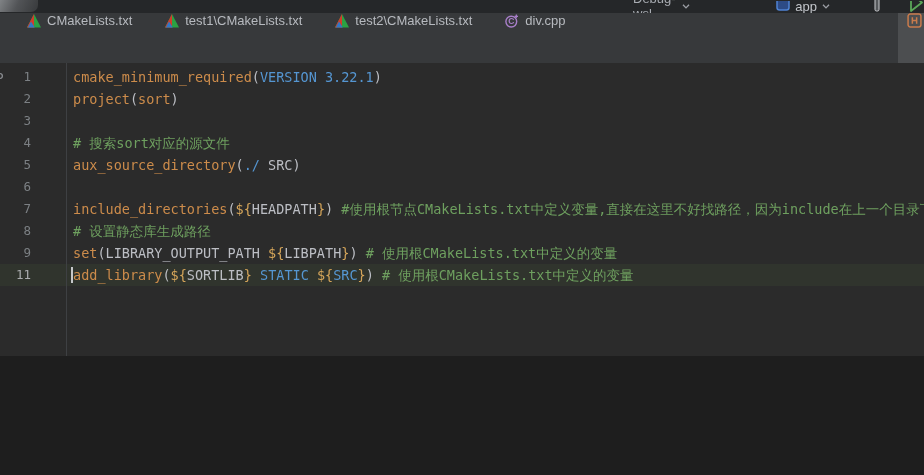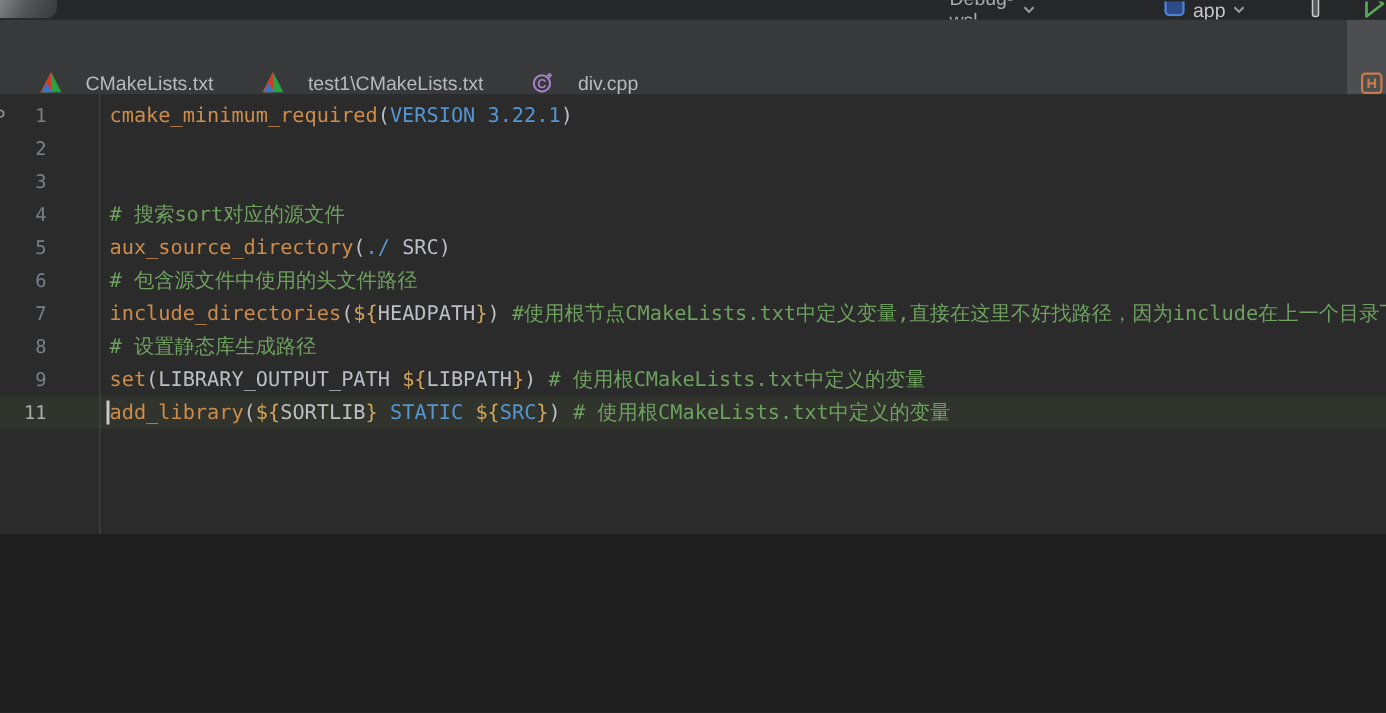--- a/index.html
+++ b/index.html
@@ -13,21 +13,21 @@
   .topbar-items{position:absolute;left:633px;top:-2px;height:16px;display:flex;align-items:center;}
   .run-config{display:flex;align-items:center;gap:5px;color:#A8ACB2;font-size:13px;cursor:pointer;}
   .target{display:flex;align-items:center;gap:5px;margin-left:86px;color:#C2C5CA;font-size:13px;cursor:pointer;}
   .hammer{margin-left:42px;display:flex;cursor:pointer;}
   .runbtn{margin-left:27px;display:flex;cursor:pointer;}
   .chev{display:flex;}
 
   
   .tabbar{display:flex;align-items:stretch;height:50px;background:var(--tabbar-bg,#37393B);
           padding-left:10px;overflow:hidden;}
-  .tab{display:flex;align-items:flex-end;gap:15px;padding:0 16px;font-size:13px;
+  .tab{display:flex;align-items:flex-start;gap:5px;padding:0 16px;font-size:13px;
        color:var(--tab-text,#B7BABF);white-space:nowrap;cursor:pointer;}
   .tab.active{background:var(--active-tab-bg,#1B1D20);color:var(--active-tab-text,#E6E8EB);
        box-shadow:inset 0 -3px 0 var(--tab-underline,#3D74C0);}
   .tab.partial{margin-left:auto;background:var(--partial-tab-bg,#4C4E50);padding:0 2px 0 9px;}
   .tab-icon{display:flex;flex:none;}
   .tab-close{color:#9DA0A6;font-size:15px;line-height:1;margin-left:6px;}
 
   
   .editor{position:relative;height:412px;padding-top:3px;background:var(--editor-bg,#2B2B2B);
           font-family:"DejaVu Sans Mono","Liberation Mono",monospace;font-size:13.5px;}
@@ -107,20 +107,30 @@
     <polygon points="8,1 15,14.5 1,14.5" fill="#2BA143"></polygon>
     <polygon points="8,1 1,14.5 8,14.5" fill="#D33A2C"></polygon>
     <polygon points="5,8.5 1.8,14.5 8.8,14.5" fill="#3178C6"></polygon>
   </svg>
         </span>
         <span class="tab-label">test1\CMakeLists.txt</span>
       </div>
       <div class="tab">
         <span class="tab-icon">
           <svg width="16" height="16" viewBox="0 0 16 16">
+    <polygon points="8,1 15,14.5 1,14.5" fill="#2BA143"></polygon>
+    <polygon points="8,1 1,14.5 8,14.5" fill="#D33A2C"></polygon>
+    <polygon points="5,8.5 1.8,14.5 8.8,14.5" fill="#3178C6"></polygon>
+  </svg>
+        </span>
+        <span class="tab-label">test2\CMakeLists.txt</span>
+      </div>
+      <div class="tab">
+        <span class="tab-icon">
+          <svg width="16" height="16" viewBox="0 0 16 16">
     <circle cx="7.3" cy="8.6" r="5.4" fill="none" stroke="#A87FC9" stroke-width="1.4"></circle>
     <text x="7.3" y="11.4" font-size="8.5" font-weight="bold" fill="#A87FC9" text-anchor="middle" font-family="Liberation Sans, sans-serif">C</text>
     <path d="M12.3 1.6 v3.4 M10.6 3.3 h3.4" stroke="#A87FC9" stroke-width="1.2" fill="none"></path>
   </svg>
         </span>
         <span class="tab-label">div.cpp</span>
       </div>
       <div class="tab partial">
         <span class="tab-icon">
           <svg width="15" height="15" viewBox="0 0 14 14">
@@ -129,25 +139,25 @@
   </svg>
         </span>
       </div>
     </div>
 
   <div class="editor">
     <span class="edge-frag">P</span>
     <div class="gutter-sep"></div>
     <div class="lines">
         <div class="line"><span class="ln">1</span><span class="code"><span class="tk-cmd">cmake_minimum_required</span><span class="tk-plain">(</span><span class="tk-kw">VERSION 3.22.1</span><span class="tk-plain">)</span></span></div>
-        <div class="line"><span class="ln">2</span></div>
+        <div class="line"><span class="ln">2</span><span class="code"><span class="tk-cmd">project</span><span class="tk-plain">(</span><span class="tk-cmd">sort</span><span class="tk-plain">)</span></span></div>
         <div class="line"><span class="ln">3</span><span class="code"></span></div>
         <div class="line"><span class="ln">4</span><span class="code"><span class="tk-comment"># 搜索sort对应的源文件</span></span></div>
         <div class="line"><span class="ln">5</span><span class="code"><span class="tk-cmd">aux_source_directory</span><span class="tk-plain">(</span><span class="tk-kw">./</span><span class="tk-plain"> SRC)</span></span></div>
-        <div class="line"><span class="ln">6</span><span class="code"><span class="tk-comment"># 包含源文件中使用的头文件路径</span></span></div>
+        <div class="line"><span class="ln">6</span></div>
         <div class="line"><span class="ln">7</span><span class="code"><span class="tk-cmd">include_directories</span><span class="tk-plain">(</span><span class="tk-brace">${</span><span class="tk-var">HEADPATH</span><span class="tk-brace">}</span><span class="tk-plain">) </span><span class="tk-comment">#使用根节点CMakeLists.txt中定义变量,直接在这里不好找路径，因为include在上一个目录下</span></span></div>
         <div class="line"><span class="ln">8</span><span class="code"><span class="tk-comment"># 设置静态库生成路径</span></span></div>
         <div class="line"><span class="ln">9</span><span class="code"><span class="tk-cmd">set</span><span class="tk-plain">(</span><span class="tk-var">LIBRARY_OUTPUT_PATH </span><span class="tk-brace">${</span><span class="tk-var">LIBPATH</span><span class="tk-brace">}</span><span class="tk-plain">) </span><span class="tk-comment"># 使用根CMakeLists.txt中定义的变量</span></span></div>
         <div class="line hl"><span class="ln">11</span><span class="caret"></span><span class="code"><span class="tk-cmd">add_library</span><span class="tk-plain">(</span><span class="tk-brace">${</span><span class="tk-var">SORTLIB</span><span class="tk-brace">}</span><span class="tk-plain"> </span><span class="tk-kw">STATIC</span><span class="tk-plain"> </span><span class="tk-brace">${</span><span class="tk-kw">SRC</span><span class="tk-brace">}</span><span class="tk-plain">) </span><span class="tk-comment"># 使用根CMakeLists.txt中定义的变量</span></span></div>
       </div>
   </div>
 
 </div>
 
 </body></html>

